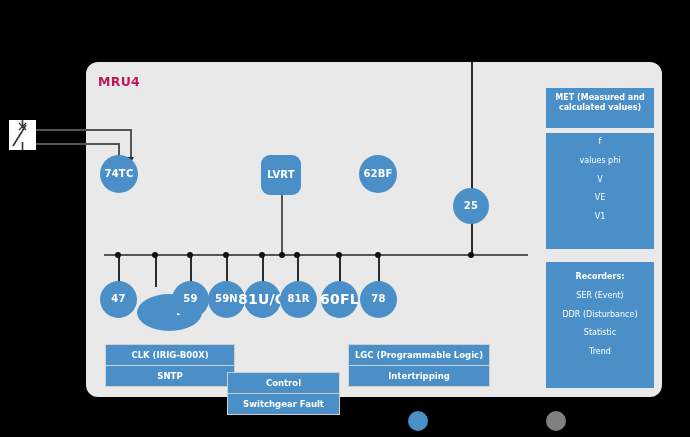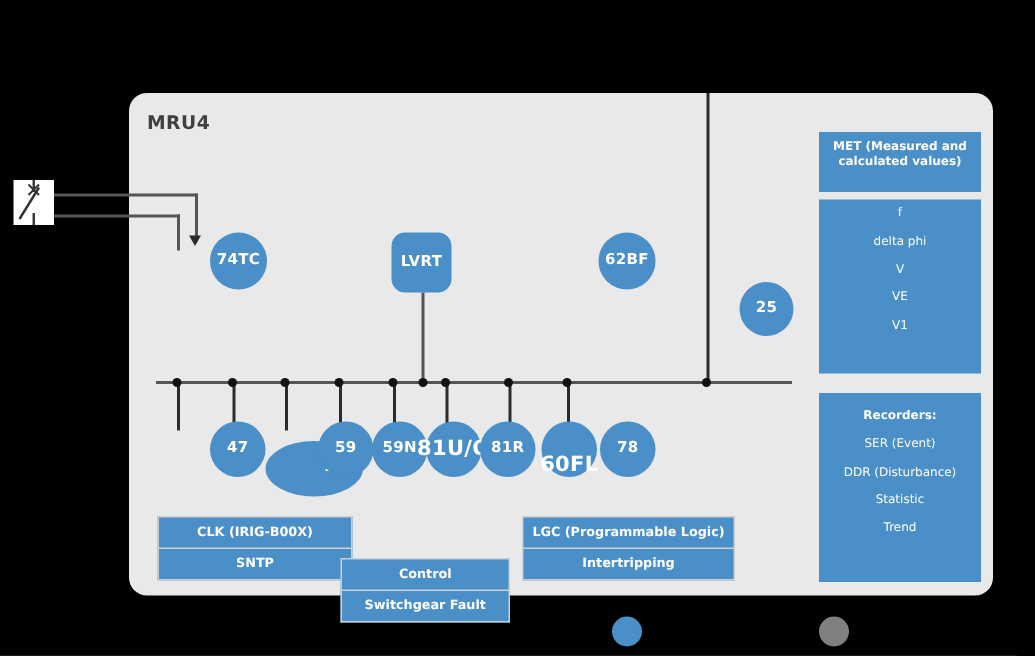--- a/index.html
+++ b/index.html
@@ -8,21 +8,21 @@
 
   #stage{position:absolute;left:0;top:0;width:690px;height:437px;background:#000;}
 
   
   #device-panel{
     position:absolute;left:86px;top:62px;width:576px;height:335px;
     background:#e9e9e9;border-radius:12px;
   }
   #device-title{
     position:absolute;left:12px;top:12px;
-    font-size:12.5px;font-weight:bold;color:#404040;letter-spacing:.3px;
+    font-size:12.5px;font-weight:bold;color:#be185d;letter-spacing:.3px;
     font-family:"DejaVu Sans", sans-serif;
   }
 
   
   #breaker-symbol{
     position:absolute;left:9px;top:120px;width:27px;height:30px;
     background:#fff;
   }
 
   
@@ -39,21 +39,21 @@
      border-top:7px solid #2b2b2b;}
 
   
   .node{
     position:absolute;background:#4a8fc7;color:#fff;
     display:flex;align-items:center;justify-content:center;
     font-size:10px;font-weight:bold;letter-spacing:.2px;
     text-align:center;line-height:1.05;
     font-family:"DejaVu Sans", sans-serif;
   }
-  .node.circle{border-radius:50%;margin-left:40px;}
+  .node.circle{border-radius:50%;}
   .node.rounded{border-radius:9px;}
   .node.small-text{font-size:14px;}
 
   
   .side-panel{
     position:absolute;background:#4a8fc7;color:#fff;text-align:center;
     font-family:"DejaVu Sans", sans-serif;
   }
   .side-panel .sp-title{
     font-size:8px;font-weight:bold;line-height:1.25;padding:5px 4px 4px;text-align:center;
@@ -154,33 +154,33 @@
   </div>
   <div class="node circle" style="left:208px;top:281px;width:37px;height:37px;">
     <span>59N</span>
   </div>
   <div class="node circle small-text" style="left:244px;top:281px;width:37px;height:37px;">
     <span>81U/O</span>
   </div>
   <div class="node circle" style="left:280px;top:281px;width:37px;height:37px;">
     <span>81R</span>
   </div>
-  <div class="node circle small-text" style="left:321px;top:281px;width:37px;height:37px;align-items:flex-end;">
+  <div class="node circle small-text" style="left:321px;top:281px;width:37px;height:37px;">
     <span>60FL</span>
   </div>
   <div class="node circle" style="left:360px;top:281px;width:37px;height:37px;">
     <span>78</span>
   </div>
 
   <div class="side-panel" style="left:546px;top:88px;width:108px;height:40px;">
     <div class="sp-title">MET (Measured and calculated values)</div>
   </div>
   <div class="side-panel" style="left:546px;top:133px;width:108px;height:116px;">
     <div class="sp-row">f</div>
-    <div class="sp-row">delta phi</div>
+    <div class="sp-row">values phi</div>
     <div class="sp-row">V</div>
     <div class="sp-row">VE</div>
     <div class="sp-row">V1</div>
   </div>
 
   <div class="side-panel" style="left:546px;top:262px;width:108px;height:120px;padding-top:6px;">
     <div class="sp-row bold">Recorders:</div>
     <div class="sp-row">SER (Event)</div>
     <div class="sp-row">DDR (Disturbance)</div>
     <div class="sp-row">Statistic</div>

